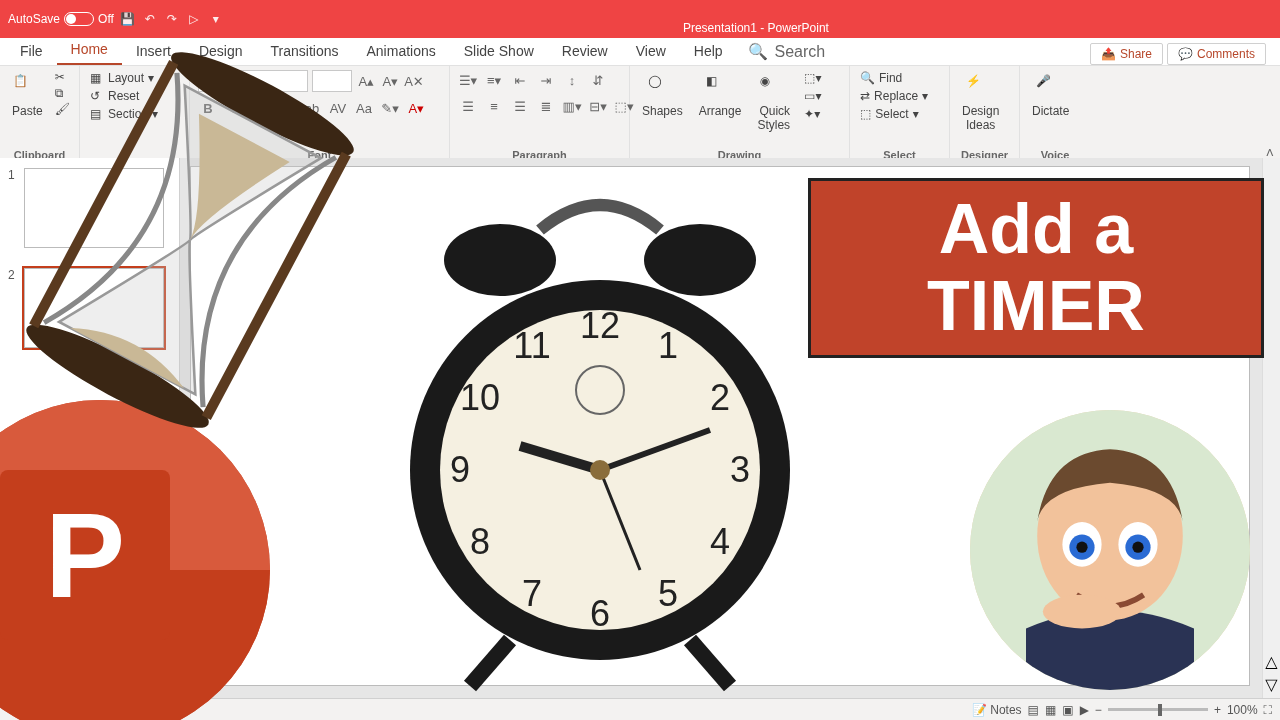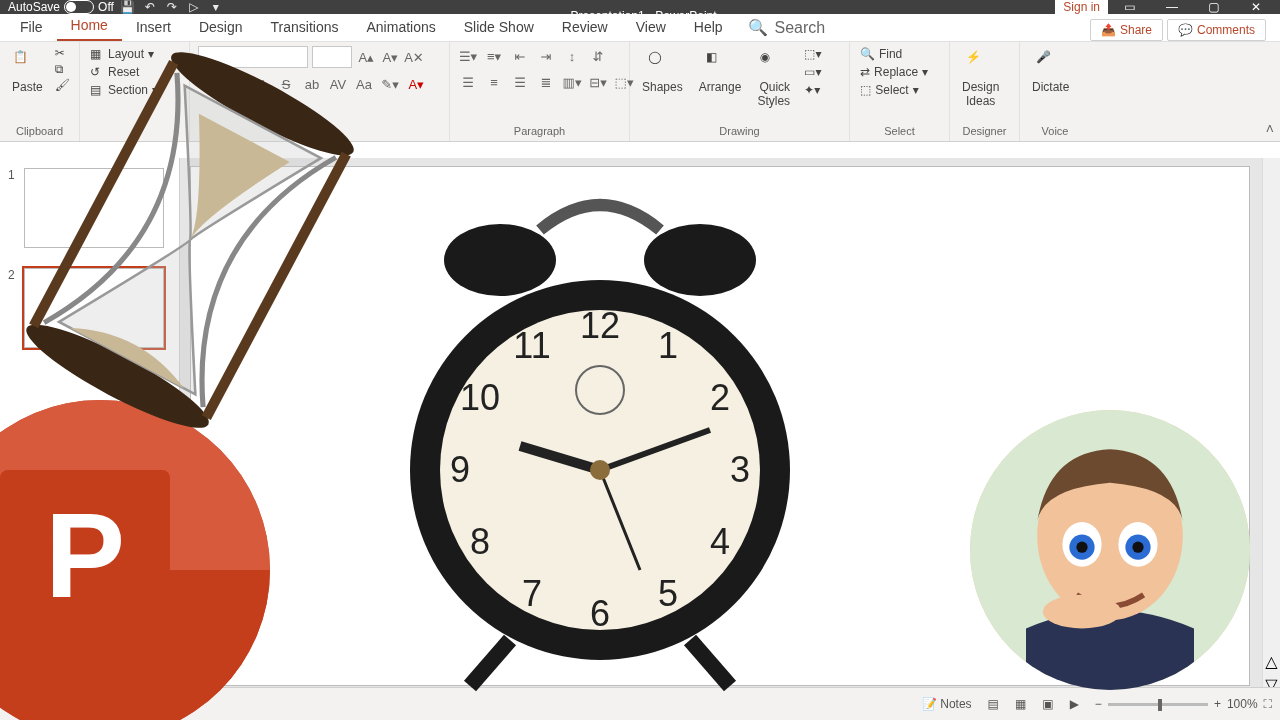--- a/index.html
+++ b/index.html
@@ -1,19 +1,19 @@
 <!DOCTYPE html>
 <html><head>
 <meta charset="utf-8">
 <style>
 * { margin: 0; padding: 0; box-sizing: border-box; font-family: "Segoe UI", Arial, sans-serif; }
 body { width: 1280px; height: 720px; overflow: hidden; background: #fff; position: relative; }
 
 
-.titlebar { height: 14px; background: #404040; display: flex; align-items: center; color: #fff; font-size: 12px; }
+.titlebar { height: 38px; background: #ef4444; display: flex; align-items: center; color: #fff; font-size: 12px; }
 .titlebar .qat { display: flex; align-items: center; gap: 6px; padding: 0 8px; }
 .titlebar .autosave { display: flex; align-items: center; gap: 4px; }
 .toggle { width: 30px; height: 14px; border: 1px solid #fff; border-radius: 7px; position: relative; background: transparent; }
 .toggle::after { content: ""; position: absolute; left: 1px; top: 1px; width: 10px; height: 10px; border-radius: 50%; background: #fff; }
 .qat-icon { width: 16px; height: 16px; display: flex; align-items: center; justify-content: center; opacity: .9; }
 .titlebar .title { flex: 1; text-align: center; margin-top: 17px; }
 .titlebar .right { display: flex; align-items: center; gap: 2px; padding-right: 4px; }
 .signin { background: #fff; color: #b7472a; padding: 2px 8px; border-radius: 2px; font-size: 12px; }
 .winbtn { width: 40px; height: 30px; display: flex; align-items: center; justify-content: center; }
 
@@ -23,21 +23,21 @@
 .tab.active { color: #b7472a; border-bottom: 2px solid #b7472a; font-weight: 400; }
 .ribbon-tabs .spacer { flex: 1; }
 .search-tab { display: flex; align-items: center; gap: 6px; color: #666; padding: 4px 12px; }
 .share-comments { display: flex; gap: 4px; padding-right: 8px; }
 .sharebtn, .commentbtn { border: 1px solid #d0d0d0; padding: 3px 10px; font-size: 12px; color: #b7472a; display: flex; gap: 4px; align-items: center; border-radius: 2px; }
 
 
 .ribbon { height: 100px; background: #f3f2f1; border-bottom: 1px solid #d0d0d0; display: flex; font-size: 12px; color: #444; position: relative; }
 .group { border-right: 1px solid #e1e1e1; display: flex; flex-direction: column; padding: 4px 8px 2px; }
 .group-content { flex: 1; display: flex; align-items: flex-start; gap: 8px; }
-.group-label { text-align: center; font-size: 11px; color: #666; padding-bottom: 2px; position: relative; }
+.group-label { text-align: center; font-size: 11px; color: #666; padding-bottom: 2px; position: relative; font-weight: bold; }
 .vbtn { display: flex; flex-direction: column; align-items: center; gap: 2px; padding: 4px; }
 .vbtn .bigicon { width: 28px; height: 28px; }
 .stack { display: flex; flex-direction: column; gap: 2px; font-size: 12px; }
 .stack-row { display: flex; align-items: center; gap: 4px; padding: 1px 2px; }
 .mini-icon { width: 14px; height: 14px; display: inline-block; }
 .fontbox { border: 1px solid #c8c8c8; background: #fff; height: 22px; width: 110px; }
 .sizebox { border: 1px solid #c8c8c8; background: #fff; height: 22px; width: 40px; }
 .fmtbtn { min-width: 20px; height: 20px; display: inline-flex; align-items: center; justify-content: center; color: #666; font-size: 13px; }
 .collapse { position: absolute; right: 6px; bottom: 4px; font-size: 14px; color: #666; }
 
@@ -46,21 +46,21 @@
 .thumbnails { width: 180px; background: #fff; border-right: 1px solid #d0d0d0; }
 .thumb { display: flex; gap: 6px; padding: 10px 8px; }
 .thumb-num { font-size: 12px; color: #555; width: 10px; }
 .thumb-slide { width: 140px; height: 80px; background: #fff; border: 1px solid #bbb; }
 .thumb-slide.selected { outline: 2px solid #c43e1c; }
 .canvas { flex: 1; position: relative; background: #e6e6e6; display:flex; align-items:center; justify-content:center; }
 .slide { width: 1060px; height: 520px; background: #fff; border: 1px solid #bbb; position: absolute; top: 8px; left: 10px; }
 .scrollbar-v { width: 18px; background: #f0f0f0; border-left: 1px solid #ddd; display:flex; flex-direction:column; align-items:center; justify-content:flex-end; padding:4px 0; gap:4px; }
 
 
-.statusbar { position: absolute; bottom: 0; left: 0; right: 0; height: 33px; background: #f3f2f1; border-top: 1px solid #d0d0d0; display: flex; align-items: center; font-size: 12px; color: #555; padding: 0 8px; gap: 16px; }
+.statusbar { position: absolute; bottom: 0; left: 0; right: 0; height: 22px; background: #f3f2f1; border-top: 1px solid #d0d0d0; display: flex; align-items: center; font-size: 12px; color: #555; padding: 0 8px; gap: 6px; }
 .statusbar .spacer { flex: 1; }
 .zoom { display: flex; align-items: center; gap: 6px; }
 .zoom-track { width: 100px; height: 3px; background: #bbb; position: relative; }
 .zoom-thumb { position: absolute; left: 50%; top: -4px; width: 4px; height: 12px; background: #666; }
 
 
 .overlay { position: absolute; inset: 0; pointer-events: none; }
 .pp-circle { position: absolute; left: -70px; top: 400px; width: 340px; height: 340px; border-radius: 50%; background: #c94f33; }
 .pp-circle::before { content:""; position:absolute; inset:0; border-radius:50%; background: linear-gradient(180deg, #d85a3c 50%, #c43e1c 50%); }
 .pp-badge { position: absolute; left: 0px; top: 470px; width: 170px; height: 170px; background: #c43e1c; border-radius: 8px; display:flex; align-items:center; justify-content:center; color:#fff; font-size: 120px; font-weight: 700; font-family: Arial; }
@@ -79,27 +79,20 @@
       <span class="toggle"></span>
       <span>Off</span>
     </div>
     <span class="qat-icon">💾</span>
     <span class="qat-icon">↶</span>
     <span class="qat-icon">↷</span>
     <span class="qat-icon">▷</span>
     <span class="qat-icon">▾</span>
   </div>
   <div class="title">Presentation1 - PowerPoint</div>
-  <div class="right">
-    <div class="signin">Sign in</div>
-    <div class="winbtn">▭</div>
-    <div class="winbtn">—</div>
-    <div class="winbtn">▢</div>
-    <div class="winbtn">✕</div>
-  </div>
 </div>
 
 <div class="ribbon-tabs">
   <div class="tab">File</div>
   <div class="tab active">Home</div>
   <div class="tab">Insert</div>
   <div class="tab">Design</div>
   <div class="tab">Transitions</div>
   <div class="tab">Animations</div>
   <div class="tab">Slide Show</div>
@@ -357,20 +350,24 @@
     </g>
     <circle cx="100" cy="110" r="12" fill="none" stroke="#666" stroke-width="1"></circle>
     <line x1="100" y1="150" x2="60" y2="138" stroke="#222" stroke-width="5"></line>
     <line x1="100" y1="150" x2="155" y2="130" stroke="#222" stroke-width="3"></line>
     <line x1="100" y1="150" x2="120" y2="200" stroke="#222" stroke-width="1.5"></line>
     <circle cx="100" cy="150" r="5" fill="#8a6d3b"></circle>
     <line x1="55" y1="235" x2="35" y2="258" stroke="#1a1a1a" stroke-width="8"></line>
     <line x1="145" y1="235" x2="165" y2="258" stroke="#1a1a1a" stroke-width="8"></line>
   </svg>
 
+  <div class="title-card">
+    <div>Add a</div>
+    <div>TIMER</div>
+  </div>
 
   <svg class="avatar" viewBox="0 0 100 100">
     <rect width="100" height="100" fill="#d9e8d0"></rect>
     <path d="M20 100 L20 78 Q50 65 80 78 L80 100 Z" fill="#2a3354"></path>
     <ellipse cx="50" cy="45" rx="26" ry="30" fill="#f2c29b"></ellipse>
     <path d="M24 40 Q28 15 50 14 Q72 15 76 40 Q74 28 50 26 Q26 28 24 40" fill="#6b4a2f"></path>
     <ellipse cx="40" cy="48" rx="7" ry="8" fill="#fff"></ellipse>
       <circle cx="40" cy="49" r="4.5" fill="#2a6bd4"></circle>
       <circle cx="40" cy="49" r="2" fill="#111"></circle>
     <ellipse cx="60" cy="48" rx="7" ry="8" fill="#fff"></ellipse>

